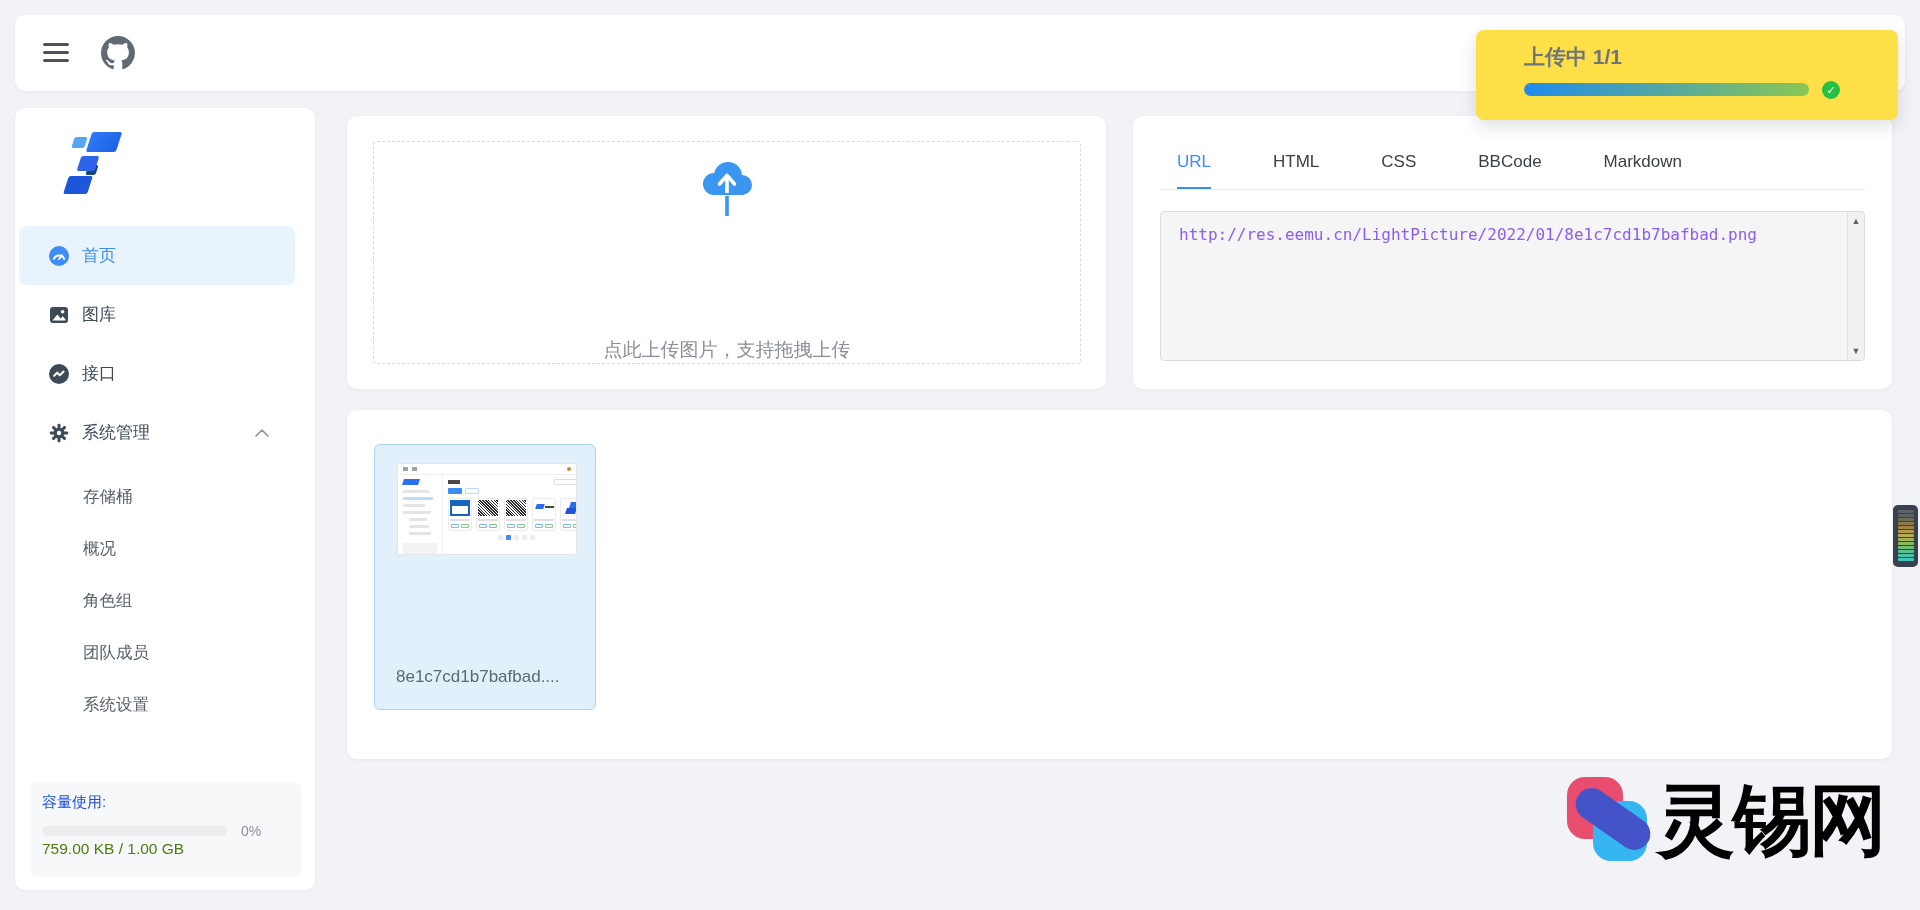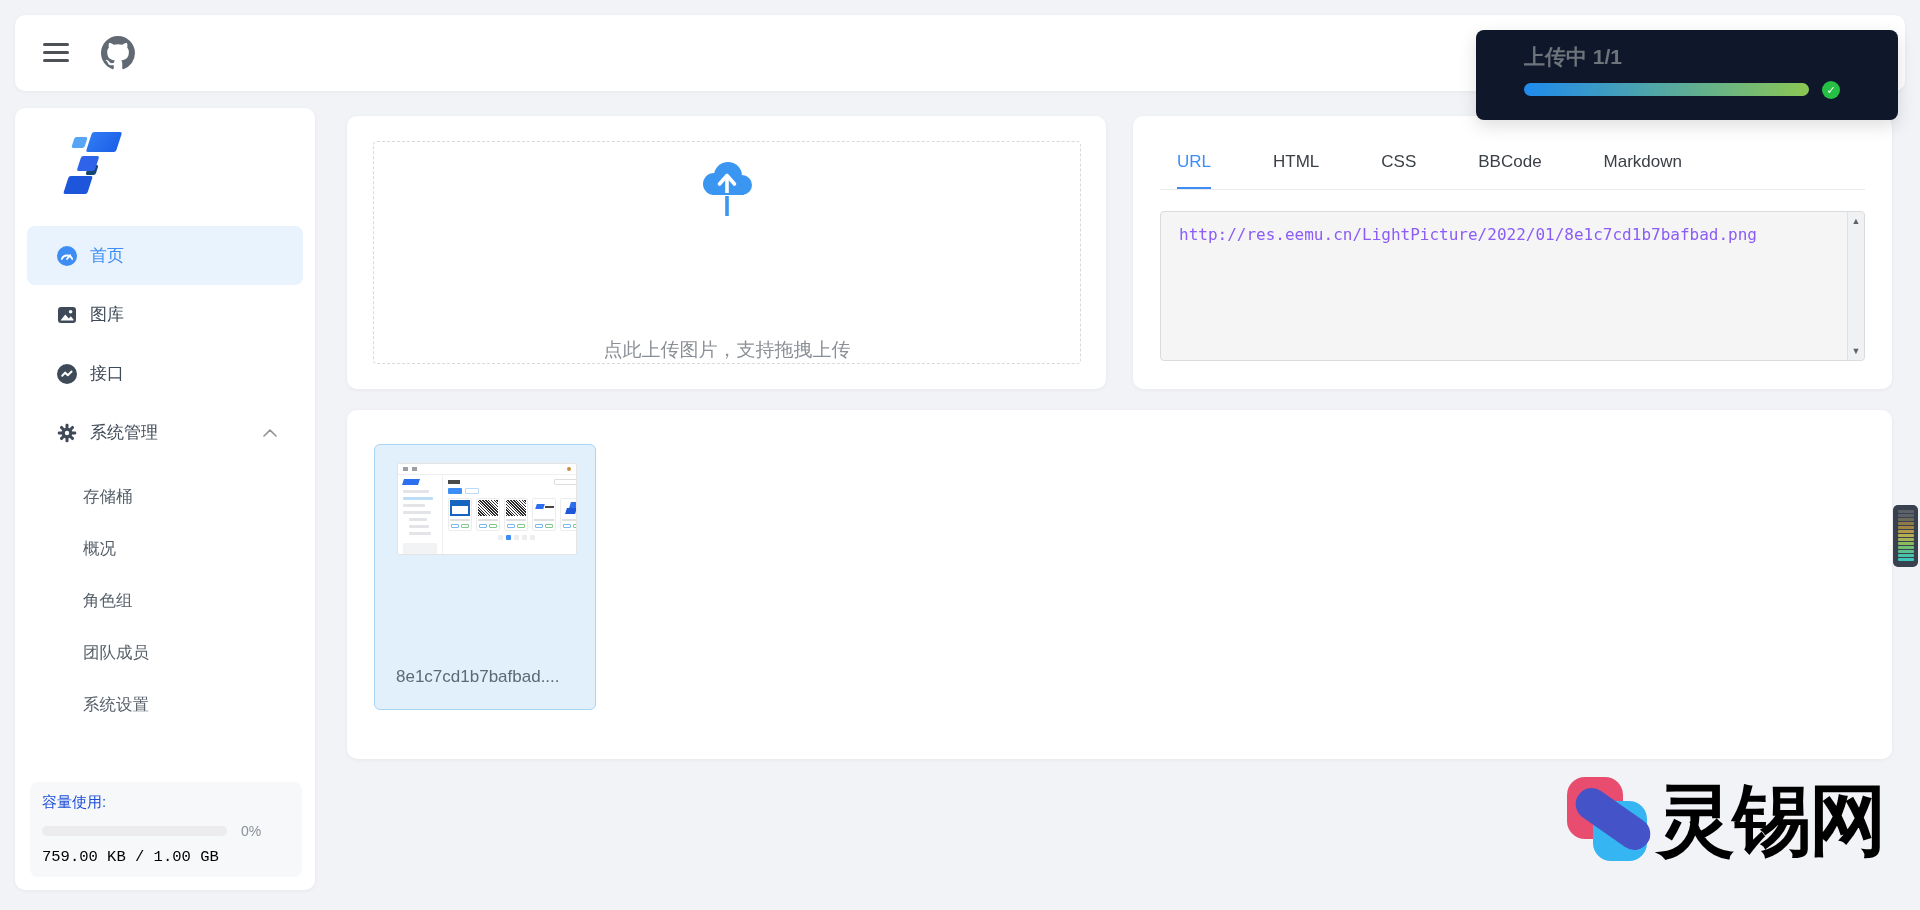--- a/index.html
+++ b/index.html
@@ -10,21 +10,21 @@
   }
   .card { position:absolute; background:#fff; border-radius:10px; box-shadow:0 1px 4px rgba(0,0,0,.05); }
 
   
   .header { left:15px; top:15px; width:1890px; height:76px; }
   .hamburger { position:absolute; left:28px; top:28px; width:26px; height:20px; cursor:pointer; }
   .hamburger span { display:block; height:3px; background:#4c5258; border-radius:2px; margin-bottom:5px; }
   .gh { position:absolute; left:86px; top:21px; width:34px; height:34px; cursor:pointer; }
 
   
-  .toast { position:absolute; left:1476px; top:30px; width:422px; height:90px; background:#0f172a;
+  .toast { position:absolute; left:1476px; top:30px; width:422px; height:90px; background:#fde047;
            border-radius:8px; box-shadow:0 6px 18px rgba(0,0,0,.13); z-index:20; }
   .toast-title { position:absolute; left:48px; top:13px; font-size:21px; font-weight:bold; color:#6e747b; }
   .toast-bar { position:absolute; left:48px; top:53px; width:285px; height:13px; border-radius:7px;
                background:linear-gradient(90deg,#1f8bee,#8bc653); }
   .toast-check { position:absolute; left:346px; top:51px; width:18px; height:18px; border-radius:50%;
                  background:#26c045; color:#fff; font-size:11px; line-height:18px; text-align:center; font-weight:bold; }
 
   
   .sidebar { left:15px; top:108px; width:300px; height:782px; }
   .brand { position:absolute; left:50px; top:24px; display:flex; align-items:center; cursor:pointer; }
@@ -32,38 +32,38 @@
   .brand-mark div { position:absolute; transform:skewX(-18deg); border-radius:2px; }
   .bm1 { left:24px; top:0; width:30px; height:20px; background:linear-gradient(120deg,#2f7cf3,#1b5fe8); }
   .bm2 { left:8px; top:5px; width:13px; height:11px; background:#57a6f6; }
   .bm3 { left:14px; top:24px; width:18px; height:15px; background:#2f64ea; }
   .bm4 { left:1px; top:44px; width:24px; height:18px; background:#1d55db; }
   .bm5 { left:22px; top:33px; width:10px; height:10px; background:#16456f; }
   .brand-text { margin-left:11px; }
   .brand-sub { font-size:16px; color:#474d54; letter-spacing:.5px; }
   .brand-title { font-size:25px; font-weight:bold; color:#101418; margin-top:2px; }
 
-  .nav { position:absolute; left:12px; top:118px; width:276px; }
+  .nav { position:absolute; left:4px; top:118px; width:276px; }
   .nav-item { position:relative; height:59px; display:flex; align-items:center; padding-left:30px; cursor:pointer;
               font-size:17px; color:#3e4a57; border-radius:8px; }
   .nav-item.active { background:#e9f3fe; color:#3d8df5; }
   .nav-item .nicon { width:20px; height:20px; margin-right:13px; flex:0 0 20px; }
   .chev { position:absolute; right:26px; top:26px; }
 
   .subnav { position:absolute; left:0; top:362px; width:300px; }
   .subnav-item { height:52px; line-height:52px; padding-left:68px; font-size:16.5px; color:#555e68; cursor:pointer; }
 
   .capacity { position:absolute; left:15px; top:674px; width:272px; height:95px; background:#f7f8fa;
               border-radius:8px; padding:11px 12px; }
   .cap-label { font-size:15px; color:#1d4ed8; }
   .cap-row { display:flex; align-items:center; margin-top:11px; }
   .cap-track { width:185px; height:10px; border-radius:5px; background:#ececee; }
   .cap-fill { width:0%; height:100%; border-radius:5px; background:#3d8df5; }
   .cap-pct { margin-left:14px; font-size:14px; color:#8a9199; }
-  .cap-usage { margin-top:9px; font-size:15.5px; color:#000000;font-family:Liberation Mono, monospace; }
+  .cap-usage { margin-top:1px; font-size:15.5px; color:#4d7c0f; }
 
   
   .upload-card { left:347px; top:116px; width:759px; height:273px; }
   .dropzone { position:absolute; left:26px; top:25px; right:25px; bottom:25px; border:1px dashed #d6d9de;
               border-radius:4px; cursor:pointer; display:flex; flex-direction:column; align-items:center;
               justify-content:space-between; }
   .cloud-wrap { width:56px; height:64px; margin-top:14px; }
   .drop-hint { margin-top:12px; font-size:19px; color:#8b9097; }
 
   

